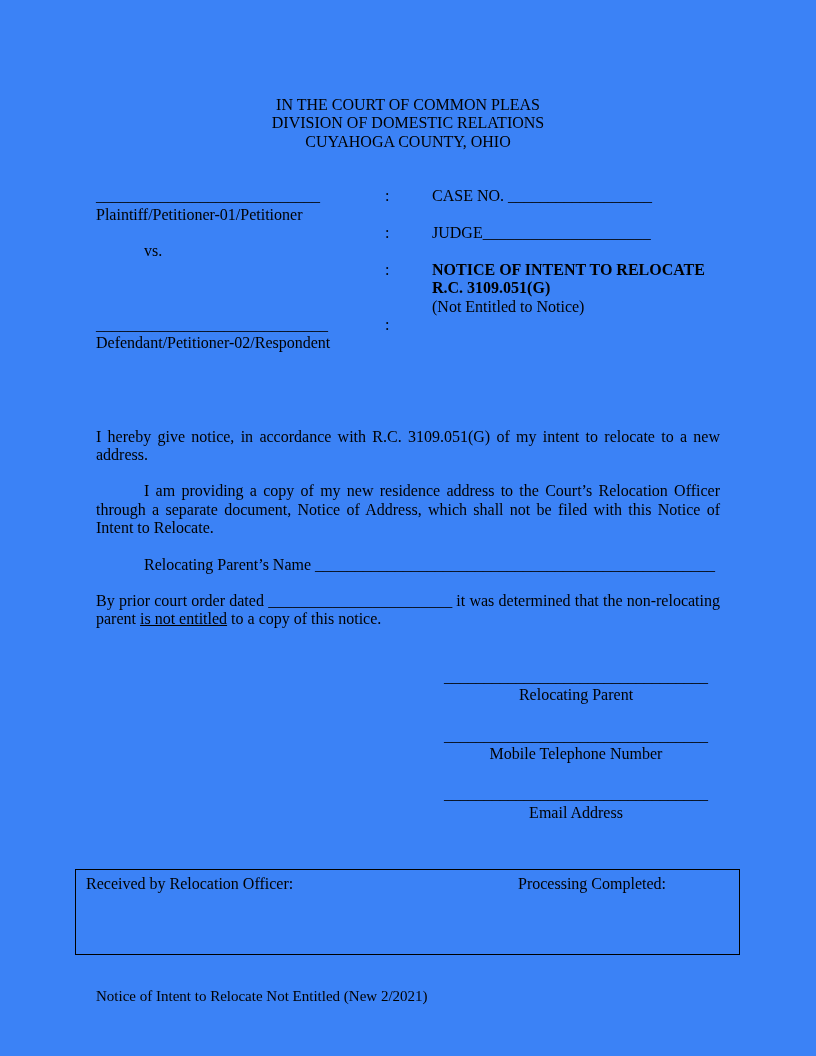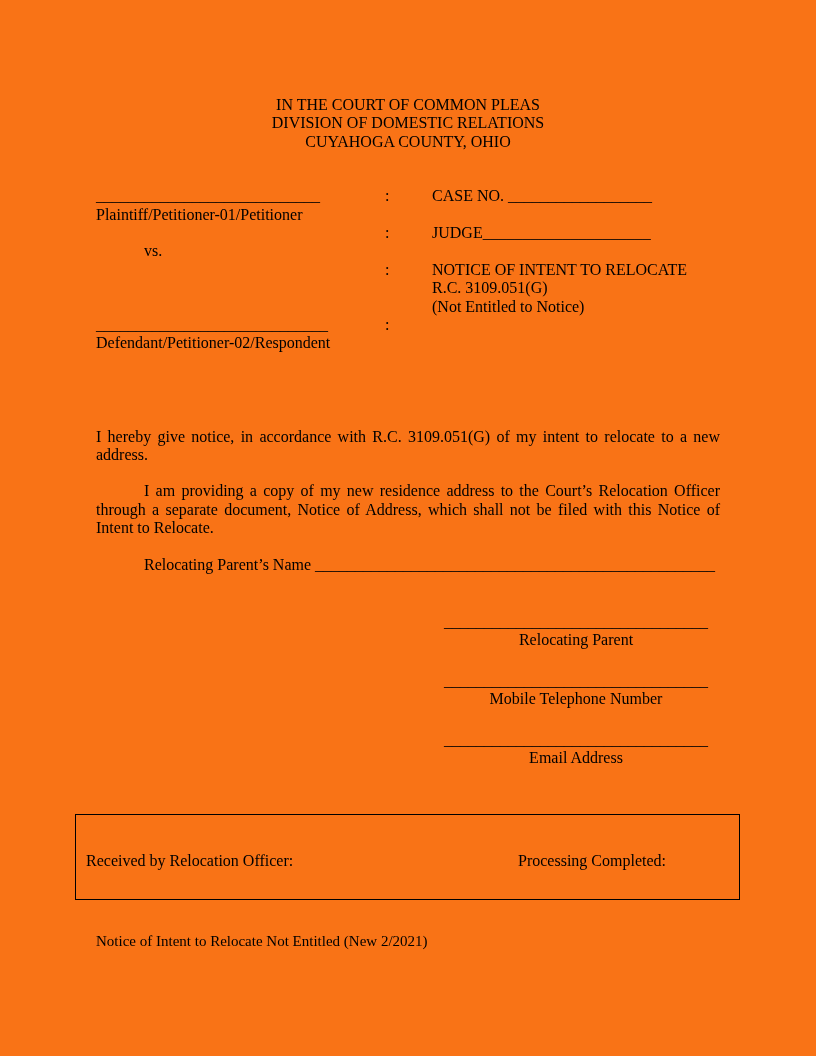--- a/index.html
+++ b/index.html
@@ -5,52 +5,52 @@
   * { margin: 0; padding: 0; box-sizing: border-box; }
   html, body { background: #ffffff; }
   .page {
     width: 816px;
     height: 1056px;
     padding: 96px 96px 12px 96px;
     font-family: "Liberation Serif", serif;
     font-size: 16px;
     line-height: 1.15;
     color: #000;
-    background: #f97316;
+    background: #3b82f6;
     overflow: hidden;
     position: relative;
   }
   .center { text-align: center; }
   .caption {
     margin-top: 36px;
     display: grid;
     grid-template-columns: 289px 47px 1fr;
   }
   .caption .cell { min-height: 18.4px; white-space: nowrap; }
   .vs { padding-left: 48px; }
-  .bold { font-weight: normal; }
+  .bold { font-weight: bold; }
   .para { margin-top: 18px; }
   .para-first { margin-top: 75px; }
   .justify { text-align: justify; }
   .indent { margin-left: 48px; }
   .indent-first { text-indent: 48px; }
   .nowrap { white-space: nowrap; }
   .sig-block { margin-left: 336px; margin-top: 39px; text-align: center; }
   .sig-group + .sig-group { margin-top: 22px; }
   .sig-line { white-space: nowrap; }
   .court-box {
     margin-top: 47px;
     margin-left: -21px;
     width: 665px;
     height: 86px;
     border: 1px solid #000;
     padding: 5px 10px;
   }
   .iu { font-style: italic; text-decoration: underline; }
-  .court-row { display: grid; grid-template-columns: 432px 1fr; margin-top: 32px; }
+  .court-row { display: grid; grid-template-columns: 432px 1fr; }
   .u { text-decoration: underline; }
   .footer { margin-top: 33px; font-size: 15px; }
 </style>
 </head>
 <body>
 
 <div class="page">
 
   <div class="center">
     <div>IN THE COURT OF COMMON PLEAS</div>
@@ -96,20 +96,21 @@
     <div class="cell"></div>
     <div class="cell"></div>
   </div>
 
   <p class="para para-first justify">I hereby give notice, in accordance with R.C. 3109.051(G) of my intent to relocate to a new address.</p>
 
   <p class="para justify indent-first">I am providing a copy of my new residence address to the Court’s Relocation Officer through a separate document, Notice of Address, which shall not be filed with this Notice of Intent to Relocate.</p>
 
   <p class="para indent nowrap"><span>Relocating Parent’s Name</span> <span>__________________________________________________</span></p>
 
+  <p class="para justify"><span>By prior court order dated</span> <span>_______________________</span> <span>it was determined that the non-relocating parent</span> <span class="u">is not entitled</span> <span>to a copy of this notice.</span></p>
 
   <div class="sig-block">
     <div class="sig-group">
       <div class="sig-line">_________________________________</div>
       <div>Relocating Parent</div>
     </div>
     <div class="sig-group">
       <div class="sig-line">_________________________________</div>
       <div>Mobile Telephone Number</div>
     </div>

